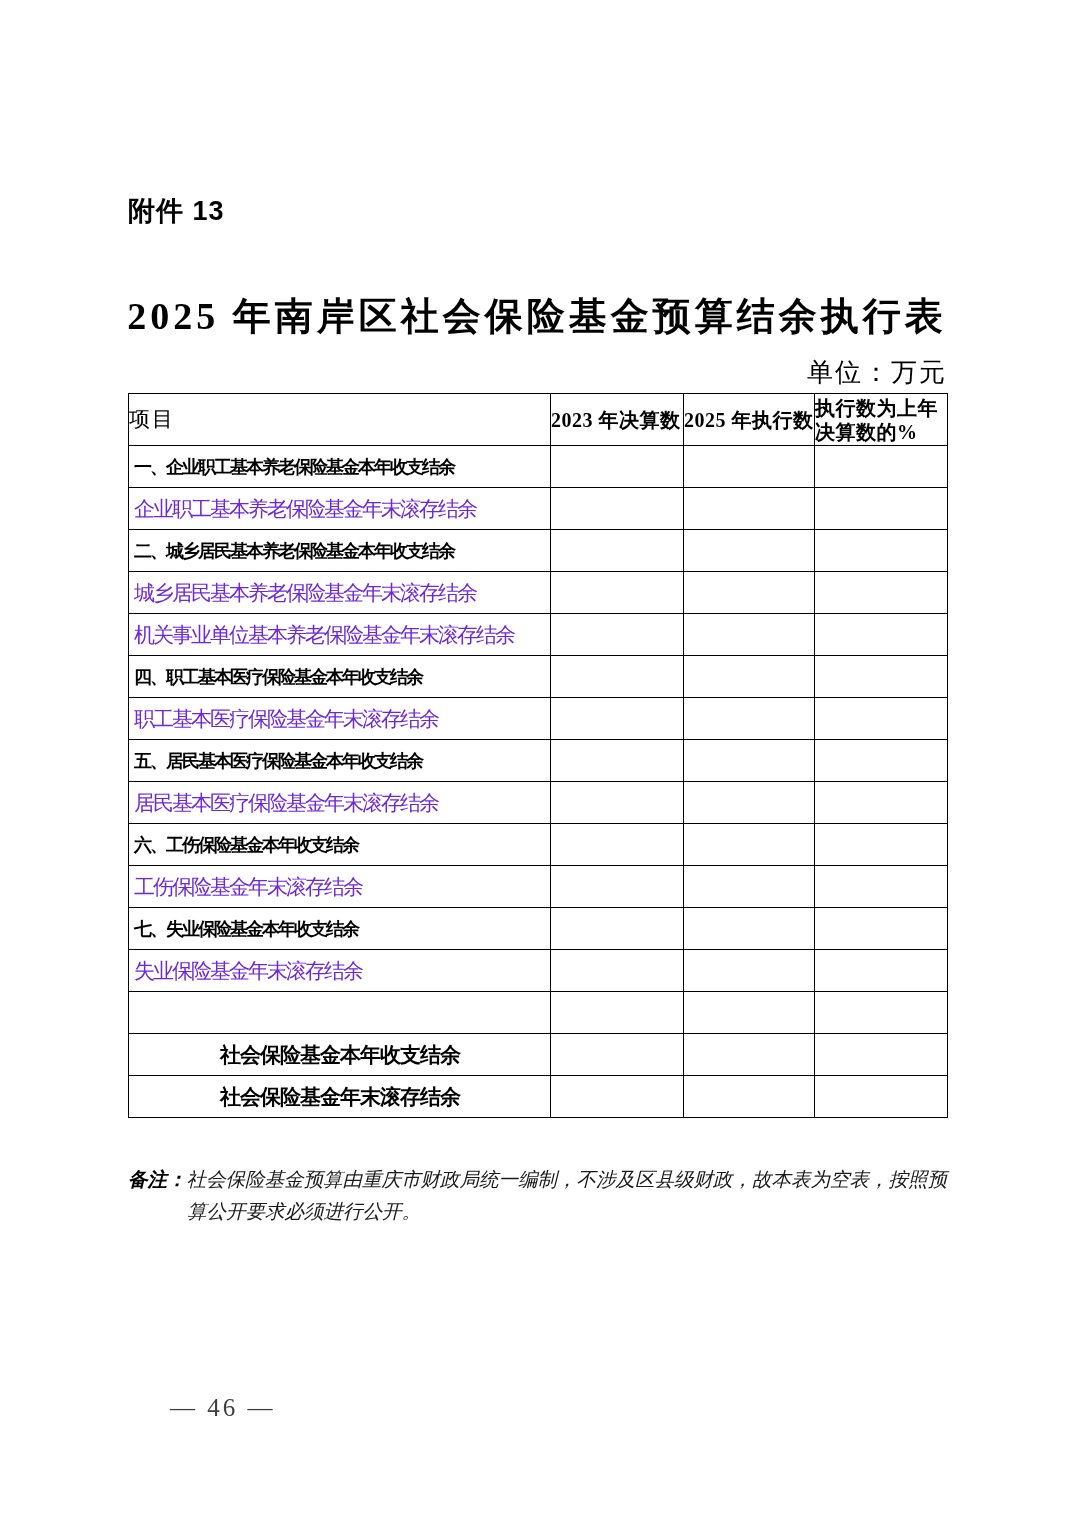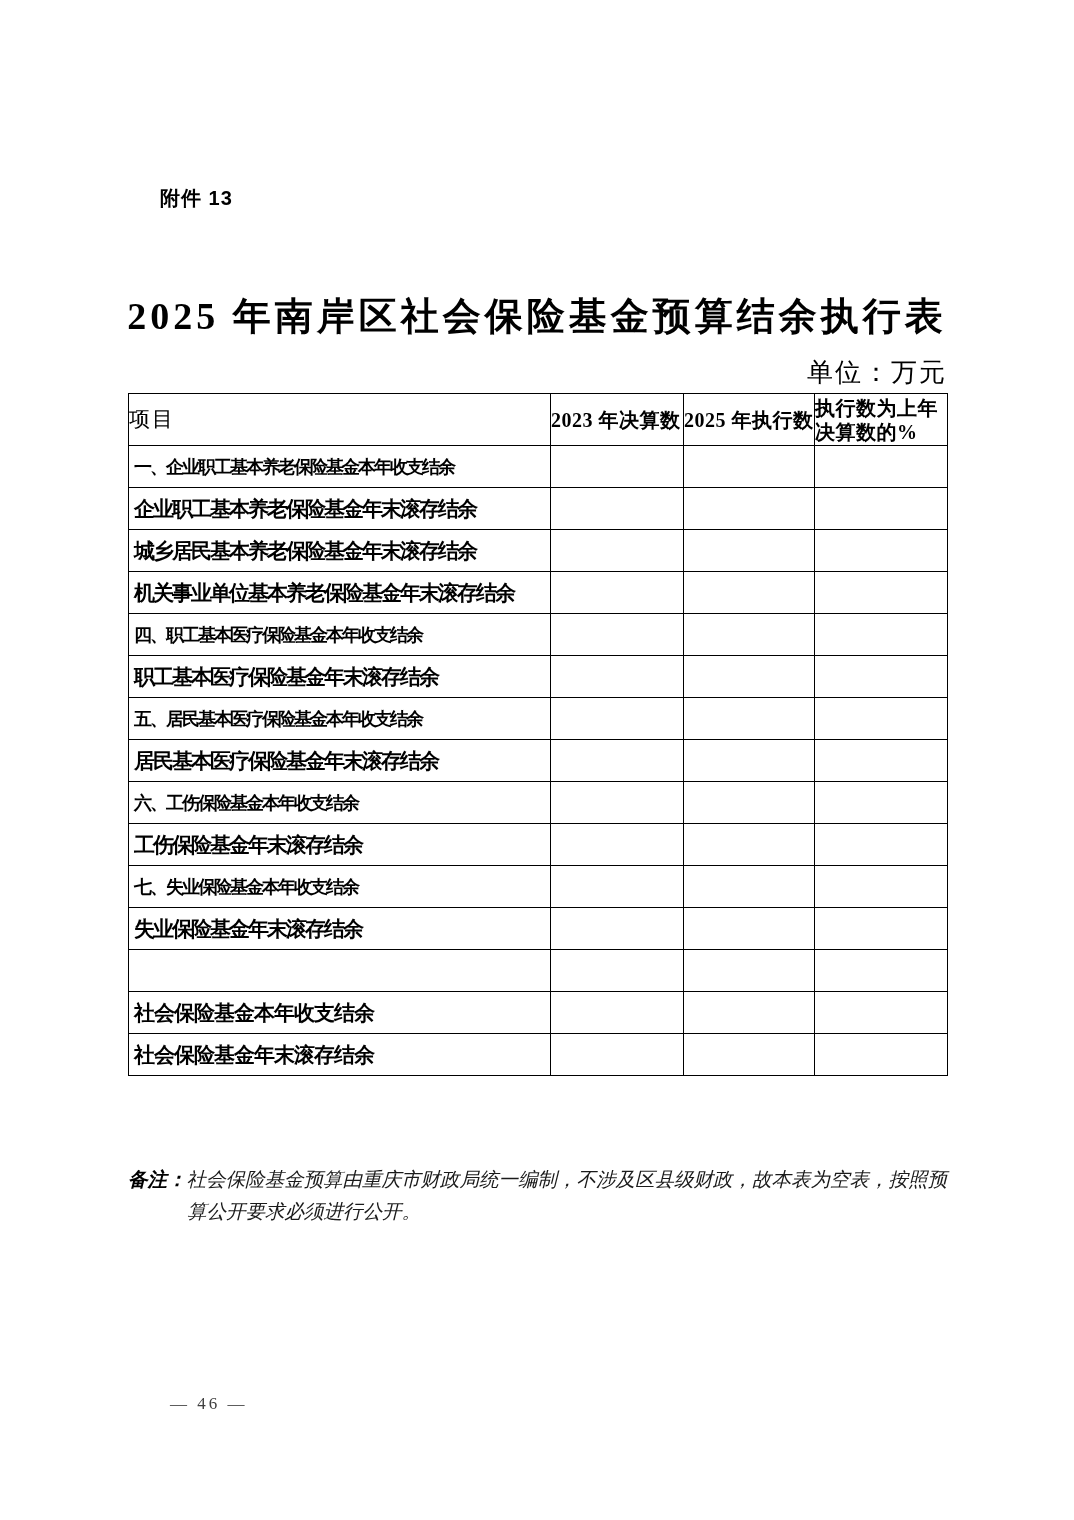--- a/index.html
+++ b/index.html
@@ -5,23 +5,23 @@
   * { margin: 0; padding: 0; box-sizing: border-box; }
   html, body { background: #ffffff; }
   body {
     width: 1074px; height: 1520px;
     position: relative;
     font-family: "Liberation Serif", "DejaVu Serif", serif;
     color: #000000;
     overflow: hidden;
   }
   .attachment {
-    position: absolute; left: 128px; top: 185px;
-    font-family: "Liberation Sans", "DejaVu Sans", sans-serif;
-    font-weight: 700; font-size: 20px; letter-spacing: 1px; margin-left: 32px;
+    position: absolute; left: 128px; top: 193px;
+    font-family: "Liberation Sans", "DejaVu Sans", sans-serif;
+    font-weight: 700; font-size: 27px; letter-spacing: 1px;
   }
   .doc-title {
     position: absolute; left: 0; top: 291px; width: 1074px;
     text-align: center;
     font-weight: 700; font-size: 38px; letter-spacing: 4px;
     font-family: "Liberation Serif", "DejaVu Serif", serif;
   }
   .unit-label {
     position: absolute; left: 128px; top: 355px; width: 819px;
     text-align: right; font-size: 26px; letter-spacing: 2px;
@@ -46,42 +46,42 @@
   }
   .budget-table th.th-item { font-weight: 400; font-size: 21px; letter-spacing: 2px; }
   .budget-table td { height: 42px; vertical-align: middle; }
   td.label-cell { text-align: left; padding: 0 4px 0 5px; white-space: nowrap; }
   td.label-cell.section {
     font-family: "Liberation Sans", "DejaVu Sans", sans-serif;
     font-weight: 700; font-size: 18px; letter-spacing: -2px;
   }
   td.label-cell.detail {
     font-family: "Liberation Serif", "DejaVu Serif", serif;
-    font-weight: 700; font-size: 21px; letter-spacing: -2px; color: #000000;
+    font-weight: 400; font-size: 21px; letter-spacing: -2px; color: #6d28d9;
   }
   td.label-cell.total {
     font-family: "Liberation Sans", "DejaVu Sans", sans-serif;
     font-weight: 700; font-size: 21px; letter-spacing: -1px;
-    text-align: left;
+    text-align: center;
   }
   td.value-cell { background: #ffffff; }
   .note {
     position: absolute; left: 128px; top: 1163px; width: 824px;
     font-size: 19.5px; line-height: 32px;
     padding-left: 59px; text-indent: -59px;
     color: #1a1a1a;
     font-style: italic;
   }
   .note-label {
     font-family: "Liberation Sans", "DejaVu Sans", sans-serif;
     font-weight: 700; color: #000000;
   }
   .page-number {
     position: absolute; left: 170px; top: 1394px;
-    font-size: 17px; color: #3f3f3f; letter-spacing: 3px;
+    font-size: 25px; color: #3f3f3f; letter-spacing: 3px;
   }
 </style>
 </head>
 <body>
 
 <div>
 
   <div class="attachment">附件 13</div>
 
   <h1 class="doc-title">2025 年南岸区社会保险基金预算结余执行表</h1>
@@ -110,20 +110,26 @@
           <td class="value-cell"></td>
           <td class="value-cell"></td>
         </tr>
         <tr>
           <td class="label-cell detail">企业职工基本养老保险基金年末滚存结余</td>
           <td class="value-cell"></td>
           <td class="value-cell"></td>
           <td class="value-cell"></td>
         </tr>
         <tr>
+          <td class="label-cell section">二、城乡居民基本养老保险基金本年收支结余</td>
+          <td class="value-cell"></td>
+          <td class="value-cell"></td>
+          <td class="value-cell"></td>
+        </tr>
+        <tr>
           <td class="label-cell detail">城乡居民基本养老保险基金年末滚存结余</td>
           <td class="value-cell"></td>
           <td class="value-cell"></td>
           <td class="value-cell"></td>
         </tr>
         <tr>
           <td class="label-cell detail">机关事业单位基本养老保险基金年末滚存结余</td>
           <td class="value-cell"></td>
           <td class="value-cell"></td>
           <td class="value-cell"></td>

